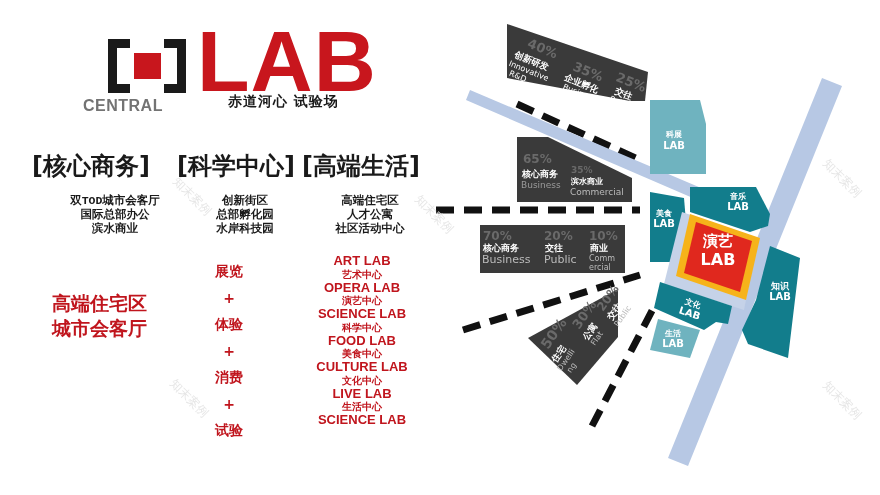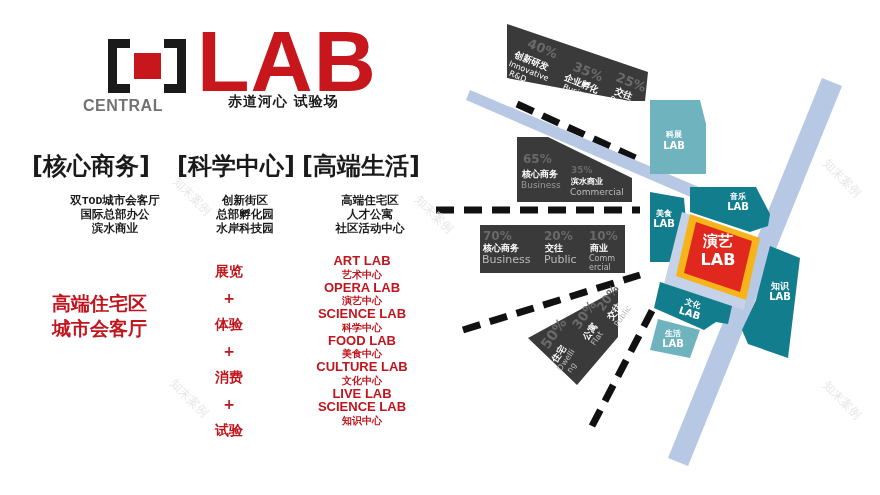--- a/index.html
+++ b/index.html
@@ -75,22 +75,22 @@
   <div class="cn">艺术中心</div>
   <div class="en">OPERA LAB</div>
   <div class="cn">演艺中心</div>
   <div class="en">SCIENCE LAB</div>
   <div class="cn">科学中心</div>
   <div class="en">FOOD LAB</div>
   <div class="cn">美食中心</div>
   <div class="en">CULTURE LAB</div>
   <div class="cn">文化中心</div>
   <div class="en">LIVE  LAB</div>
+  <div class="cn">生活中心</div>
   <div class="en">SCIENCE  LAB</div>
-  <div class="cn">知识中心</div>
 </div>
 
 <svg class="map" width="880" height="495" viewBox="0 0 880 495" font-family="DejaVu Sans, sans-serif">
 
   <polygon points="507,24 648,72 645,101 630,101 507,78" fill="#3a3a3a"></polygon>
 
   <polygon points="517,137 548,137 632,178 632,202 517,202" fill="#3a3a3a"></polygon>
 
   <rect x="480" y="225" width="145" height="48" fill="#3a3a3a"></rect>
 

